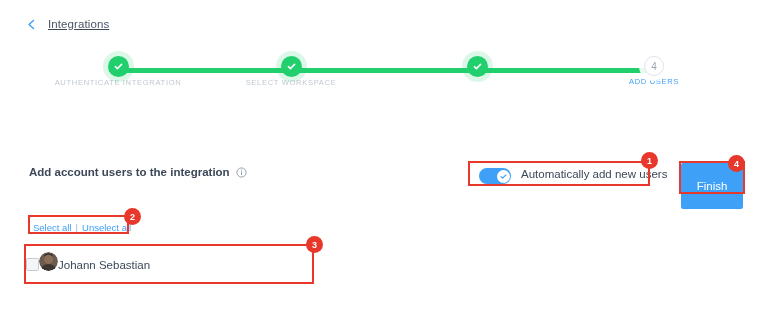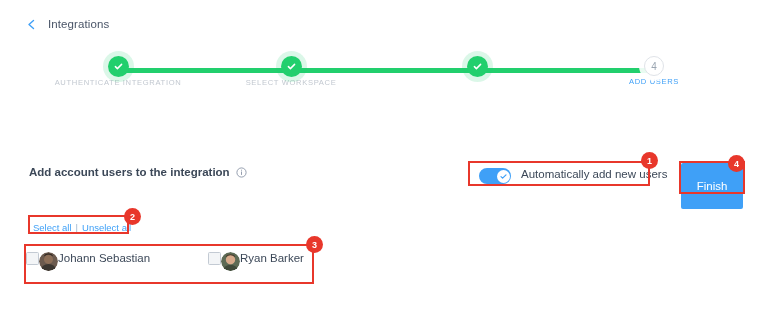--- a/index.html
+++ b/index.html
@@ -17,20 +17,21 @@
   }
 
   
   .header {
     position: absolute;
     left: 26px;
     top: 18px;
     display: flex;
     align-items: center;
     gap: 11px;
+    text-decoration: underline;
   }
   .back-chevron {
     width: 11px;
     height: 11px;
     display: block;
   }
   .back-chevron svg { display: block; }
   .header-title {
     font-size: 11.5px;
     color: #4a5568;
@@ -181,21 +182,21 @@
   .user-list {
     position: absolute;
     left: 26px;
     top: 252px;
     display: flex;
     align-items: center;
     gap: 0;
   }
   .user-item {
     display: flex;
-    align-items: flex-start;
+    align-items: flex-end;
     width: 182px;
   }
   .user-check {
     width: 11px;
     height: 11px;
     border: 1px solid #c3cad3;
     border-radius: 1.5px;
     background: #f3f5f7;
     flex: none;
   }
@@ -329,39 +330,20 @@
           <rect width="19" height="19" fill="#6b5a4e"></rect>
           <circle cx="9.5" cy="7.4" r="4.5" fill="#8d6f58"></circle>
           <path d="M5 4.6 Q9.5 0.6 14 4.6 Q14 2 9.5 1.6 Q5 2 5 4.6Z" fill="#2b211b"></path>
           <ellipse cx="9.5" cy="18" rx="7.6" ry="6" fill="#3b3630"></ellipse>
         </g>
       </svg>
     </span>
     <span class="user-name">Johann Sebastian</span>
   </div>
 
-  <div class="user-item">
-    <div class="user-check"></div>
-    <span class="avatar">
-      <svg width="19" height="19" viewBox="0 0 19 19">
-        <defs>
-            <clipPath id="c2">
-              <circle cx="9.5" cy="9.5" r="9.5"></circle>
-            </clipPath>
-          </defs>
-        <g clip-path="url(#c2)">
-          <rect width="19" height="19" fill="#5d6b55"></rect>
-          <circle cx="9.5" cy="7.8" r="4.7" fill="#d8ab8c"></circle>
-          <path d="M4.7 5.2 Q9.5 1.2 14.3 5.2 Q14.3 2.6 9.5 2.2 Q4.7 2.6 4.7 5.2Z" fill="#4a3b2c"></path>
-          <ellipse cx="9.5" cy="18.4" rx="7.4" ry="5.6" fill="#3f4a3a"></ellipse>
-        </g>
-      </svg>
-    </span>
-    <span class="user-name">Ryan Barker</span>
-  </div>
 </div>
 
 <div class="anno-box" style="left:468px; top:161px; width:182px; height:25px;"></div>
 <div class="anno-box" style="left:28px; top:215px; width:101px; height:19px;"></div>
 <div class="anno-box" style="left:24px; top:244px; width:290px; height:40px;"></div>
 <div class="anno-box" style="left:679px; top:161px; width:66px; height:33px;"></div>
 
 <div class="anno-badge" style="left:641px; top:152px;">1</div>
 <div class="anno-badge" style="left:124px; top:208px;">2</div>
 <div class="anno-badge" style="left:306px; top:236px;">3</div>

